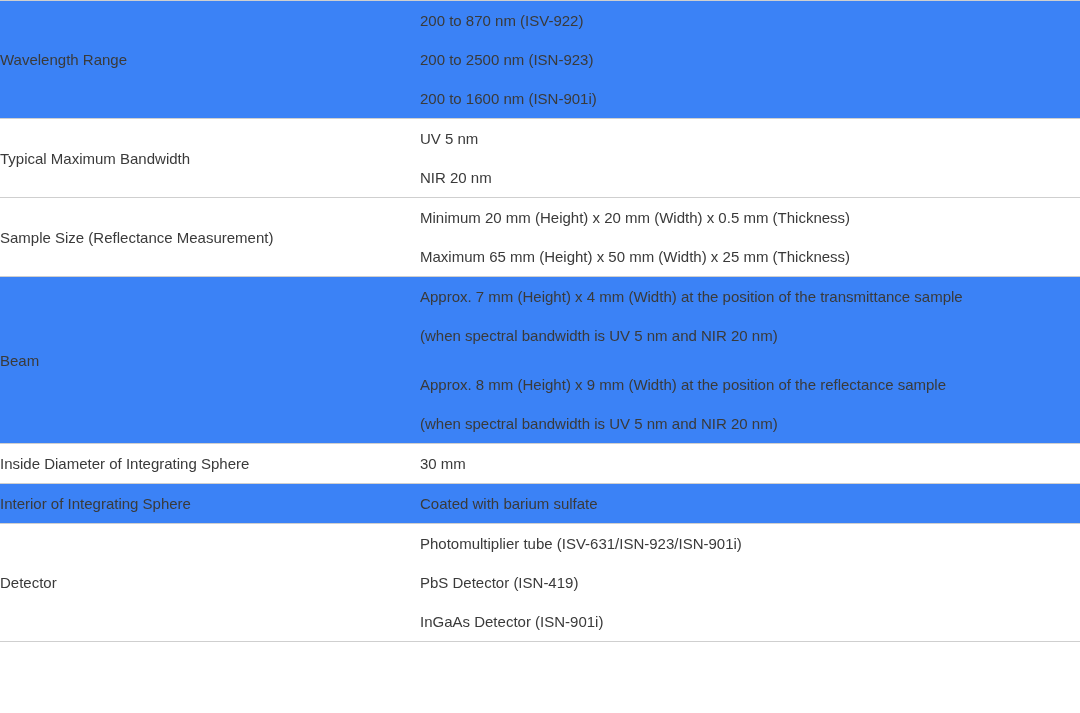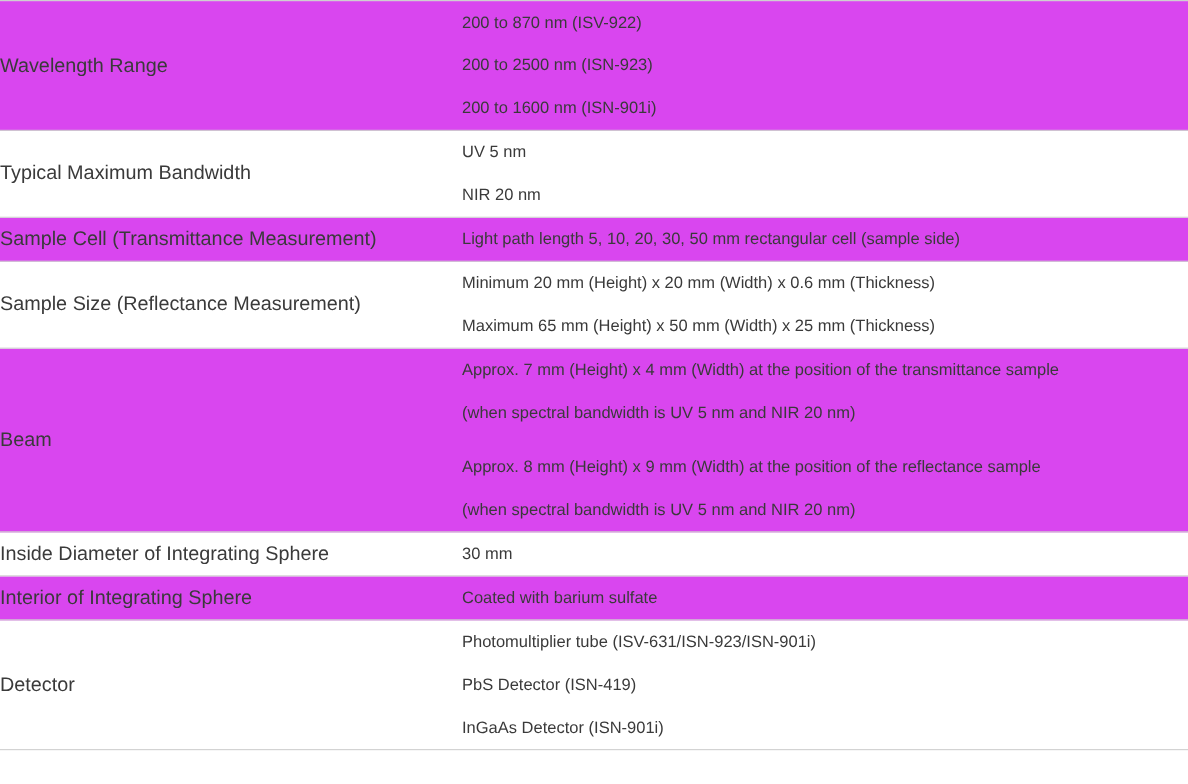--- a/index.html
+++ b/index.html
@@ -21,30 +21,30 @@
     font-size: 15px;
   }
   table.spec-table col.label-col { width: 420px; }
   table.spec-table col.value-col { width: 660px; }
 
   table.spec-table tr {
     border-top: 1px solid #cfcfcf;
     border-bottom: 1px solid #cfcfcf;
   }
   table.spec-table tr.shaded td {
-    background: #d946ef;
+    background: #3b82f6;
   }
   table.spec-table td {
     vertical-align: middle;
     padding: 0;
   }
   td.label-cell {
     padding: 10px 14px 10px 14px;
     color: #3a3a3a;
-    font-size: 18px;
+    font-size: 15px;
     line-height: 1.4;
   }
   td.value-cell {
     padding: 6px 10px 6px 20px;
     color: #3a3a3a;
     font-size: 15px;
     line-height: 1.4;
   }
   .value-line {
     padding: 9px 0;
@@ -72,30 +72,24 @@
           <div class="value-line">200 to 1600 nm (ISN-901i)</div>
         </td>
       </tr>
       <tr>
         <td class="label-cell">Typical Maximum Bandwidth</td>
         <td class="value-cell">
           <div class="value-line">UV 5 nm</div>
           <div class="value-line">NIR 20 nm</div>
         </td>
       </tr>
-      <tr class="shaded">
-        <td class="label-cell">Sample Cell (Transmittance Measurement)</td>
-        <td class="value-cell">
-          <div class="value-line">Light path length 5, 10, 20, 30, 50 mm rectangular cell (sample side)</div>
-        </td>
-      </tr>
       <tr>
         <td class="label-cell">Sample Size (Reflectance Measurement)</td>
         <td class="value-cell">
-          <div class="value-line">Minimum 20 mm (Height) x 20 mm (Width) x 0.6 mm (Thickness)</div>
+          <div class="value-line">Minimum 20 mm (Height) x 20 mm (Width) x 0.5 mm (Thickness)</div>
           <div class="value-line">Maximum 65 mm (Height) x 50 mm (Width) x 25 mm (Thickness)</div>
         </td>
       </tr>
       <tr class="shaded">
         <td class="label-cell">Beam</td>
         <td class="value-cell">
           <div class="value-line">Approx. 7 mm (Height) x 4 mm (Width) at the position of the transmittance sample</div>
           <div class="value-line">(when spectral bandwidth is UV 5 nm and NIR 20 nm)</div>
           <div class="value-line blank"></div>
           <div class="value-line">Approx. 8 mm (Height) x 9 mm (Width) at the position of the reflectance sample</div>

